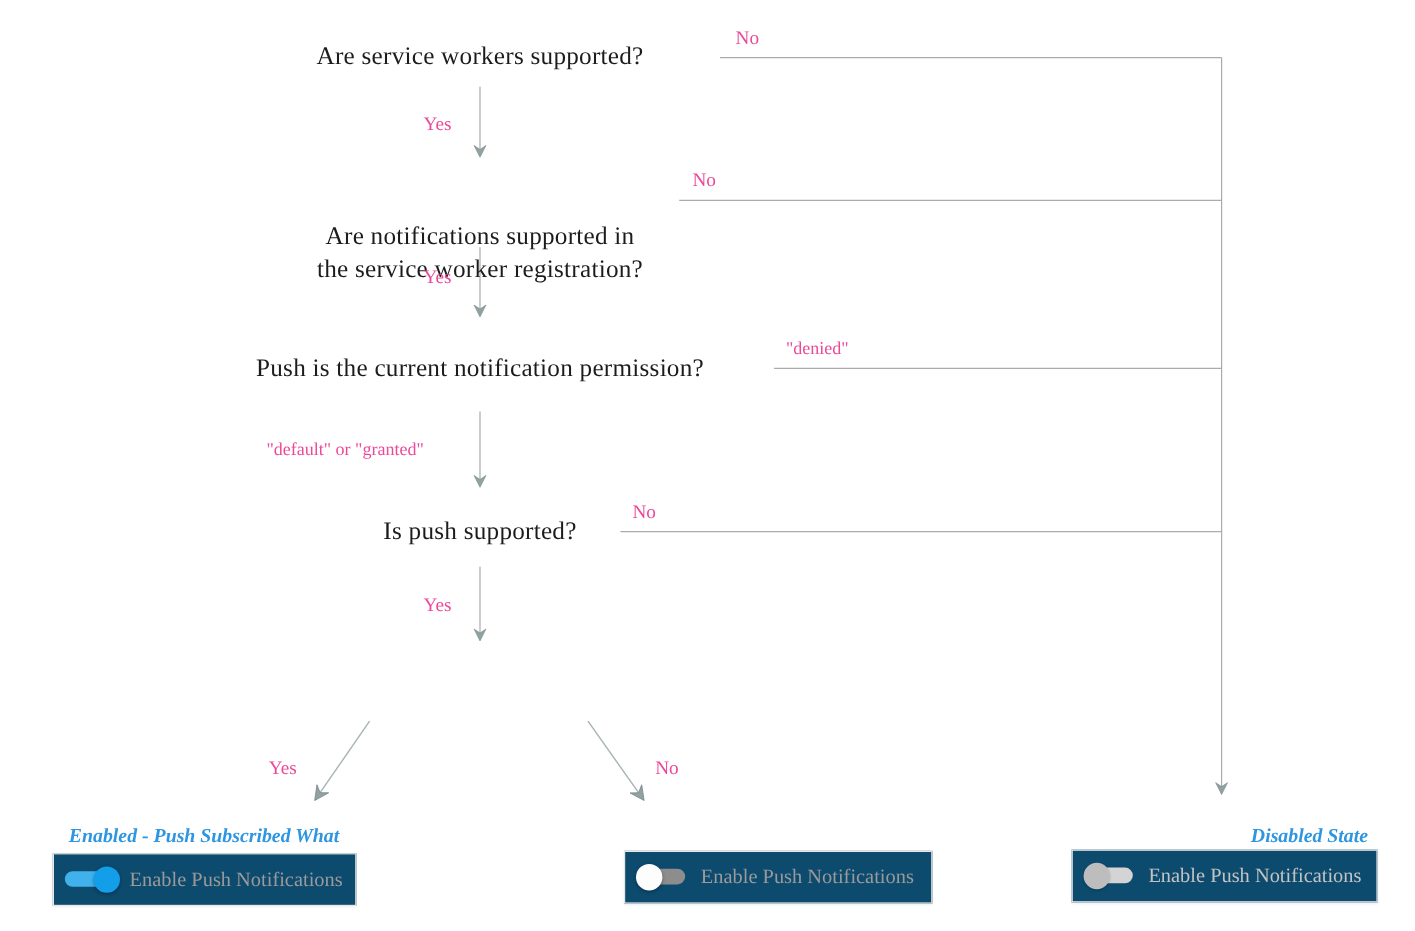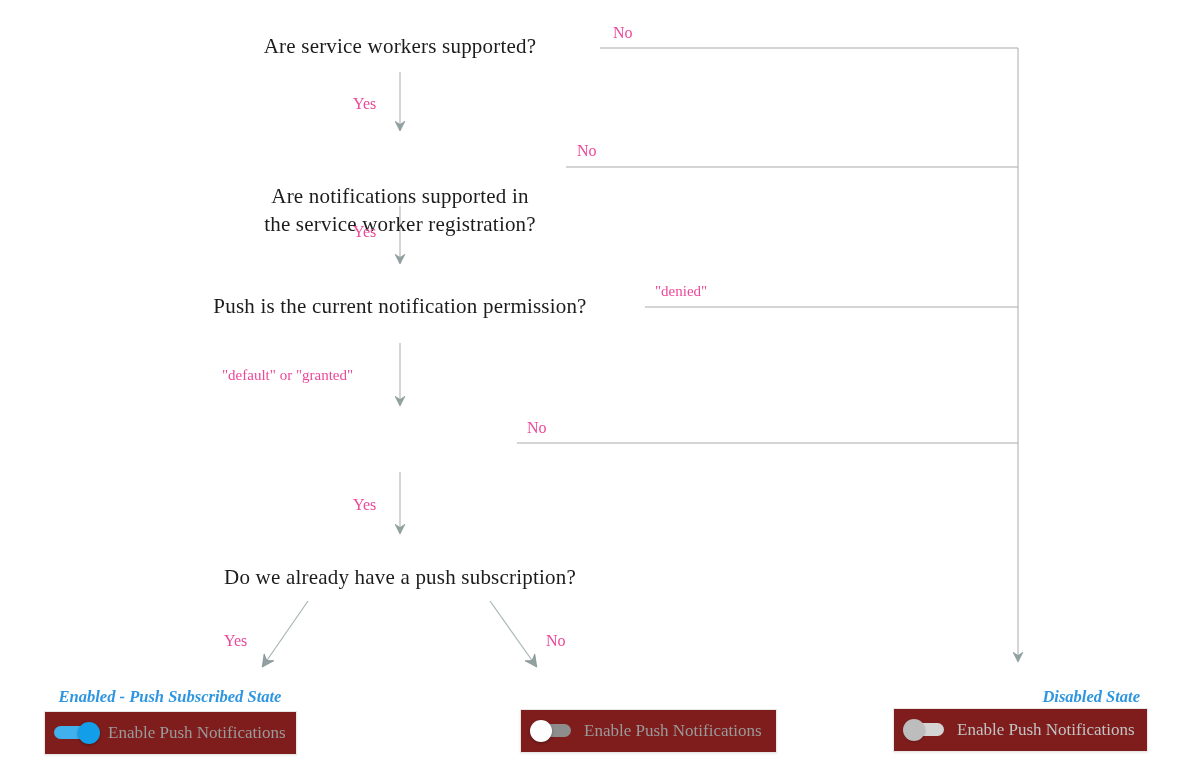--- a/index.html
+++ b/index.html
@@ -34,21 +34,21 @@
     text-align:center;
     font-size:16.5px;
     font-weight:700;
     font-style:italic;
     color:#2e96e0;
     white-space:nowrap;
   }
   .card{
     position:absolute;
     width:255px;height:44px;
-    background:#7f1d1d;
+    background:#0c4a6e;
     border:1px solid #e7e7e7;
     box-shadow:0 1px 2px rgba(0,0,0,0.07);
     box-sizing:border-box;
   }
   .card-label{
     position:absolute;
     left:63px;top:50%;
     transform:translateY(-50%);
     font-size:17px;
     color:#9a9a9a;
@@ -107,34 +107,34 @@
     <line x1="1018" y1="48" x2="1018" y2="661" stroke="#ababab" stroke-width="1" marker-end="url(#arw)"></line>
 
     <line x1="308" y1="601" x2="263" y2="666" stroke="#a9b4b6" stroke-width="1.2" marker-end="url(#arw)"></line>
     <line x1="490" y1="601" x2="536" y2="666" stroke="#a9b4b6" stroke-width="1.2" marker-end="url(#arw)"></line>
   </svg>
 
   <div class="question" style="left:120px;top:32px;">Are service workers supported?</div>
   <div class="question" style="left:120px;top:146px;margin-top:36px;">Are notifications supported in
 the service worker registration?</div>
   <div class="question" style="left:120px;top:292px;">Push is the current notification permission?</div>
-  <div class="question" style="left:120px;top:563px;">Do we already have a push subscription?</div>
+  <div class="question" style="left:120px;top:428px;">Is push supported?</div>
 
   <div class="edge-label" style="left:353px;top:95px;">Yes</div>
   <div class="edge-label" style="left:613px;top:24px;">No</div>
   <div class="edge-label" style="left:353px;top:223px;">Yes</div>
   <div class="edge-label" style="left:577px;top:142px;">No</div>
   <div class="edge-label" style="left:222px;top:366px;font-size:15px;">"default" or "granted"</div>
   <div class="edge-label" style="left:655px;top:282px;font-size:15px;">"denied"</div>
   <div class="edge-label" style="left:353px;top:496px;">Yes</div>
   <div class="edge-label" style="left:527px;top:419px;">No</div>
   <div class="edge-label" style="left:224px;top:632px;">Yes</div>
   <div class="edge-label" style="left:546px;top:632px;">No</div>
 
-  <div class="state-label" style="left:20px;top:687px;">Enabled - Push Subscribed State</div>
+  <div class="state-label" style="left:20px;top:687px;">Enabled - Push Subscribed What</div>
   <div class="card" style="left:44px;top:711px;width:253px;">
     <div class="switch" data-state="on">
       <div class="track"></div>
       <div class="thumb"></div>
     </div>
     <div class="card-label">Enable Push Notifications</div>
   </div>
 
   <div class="card" style="left:520px;top:709px;width:257px;">
     <div class="switch" data-state="off">

